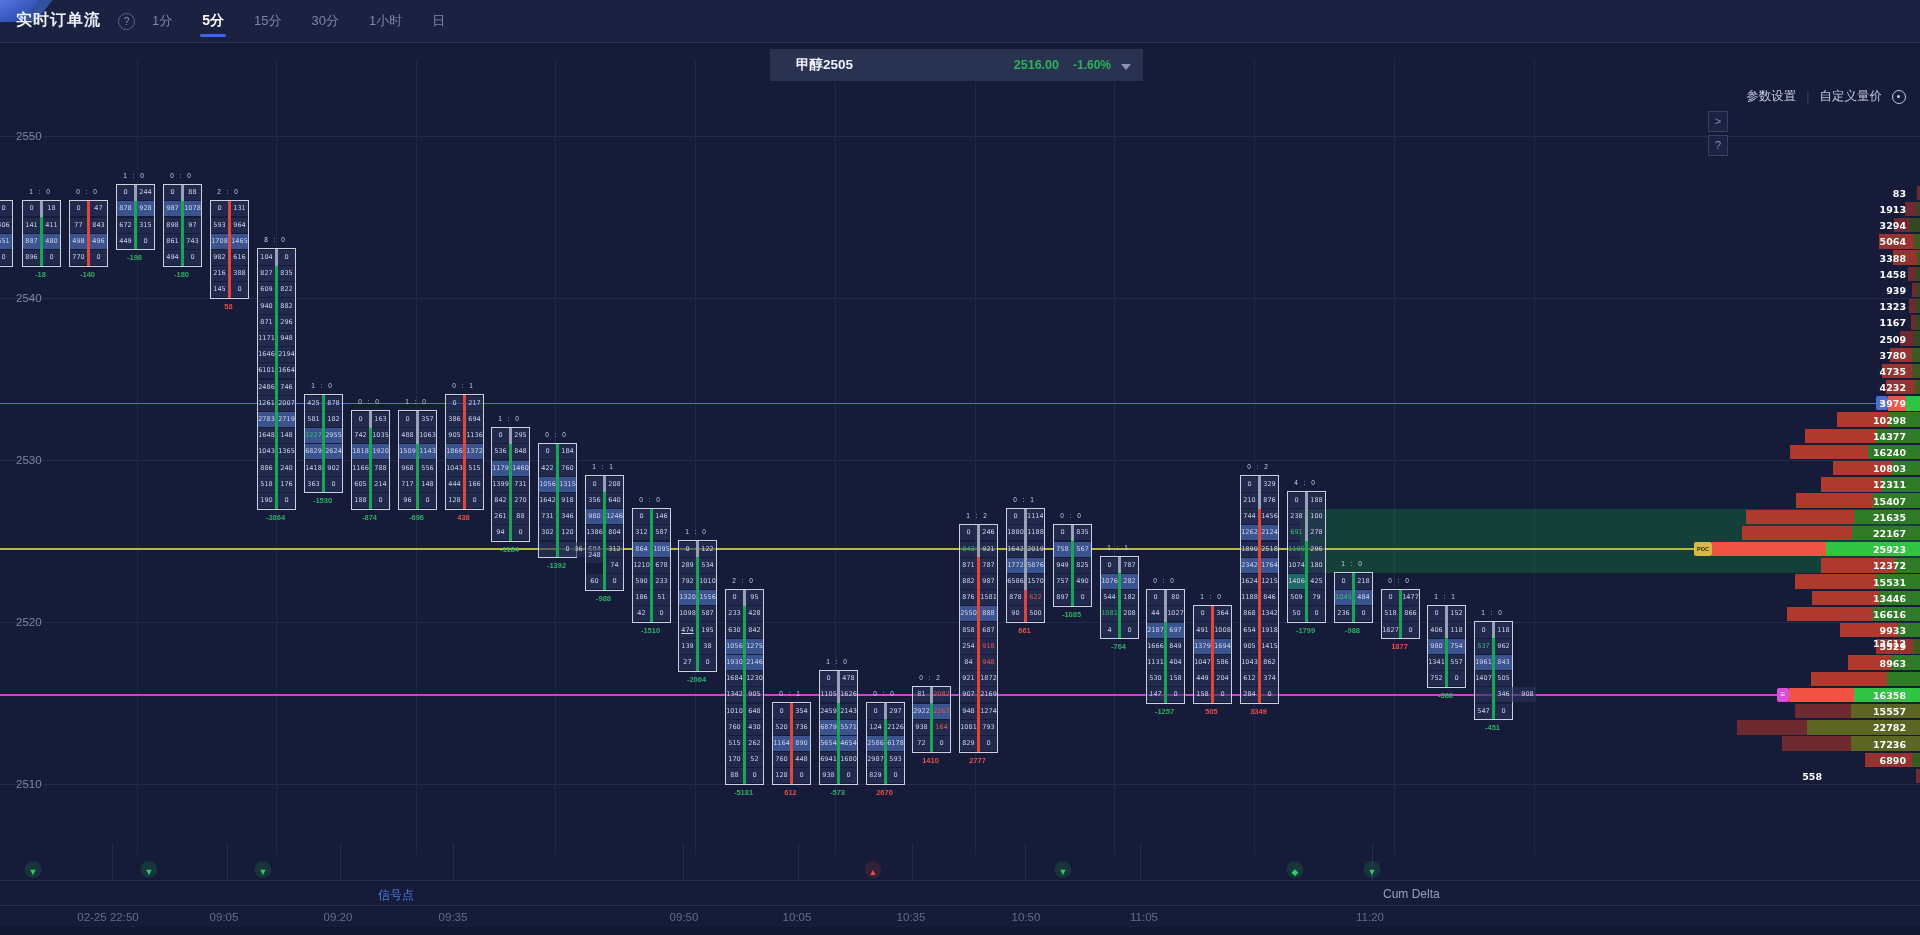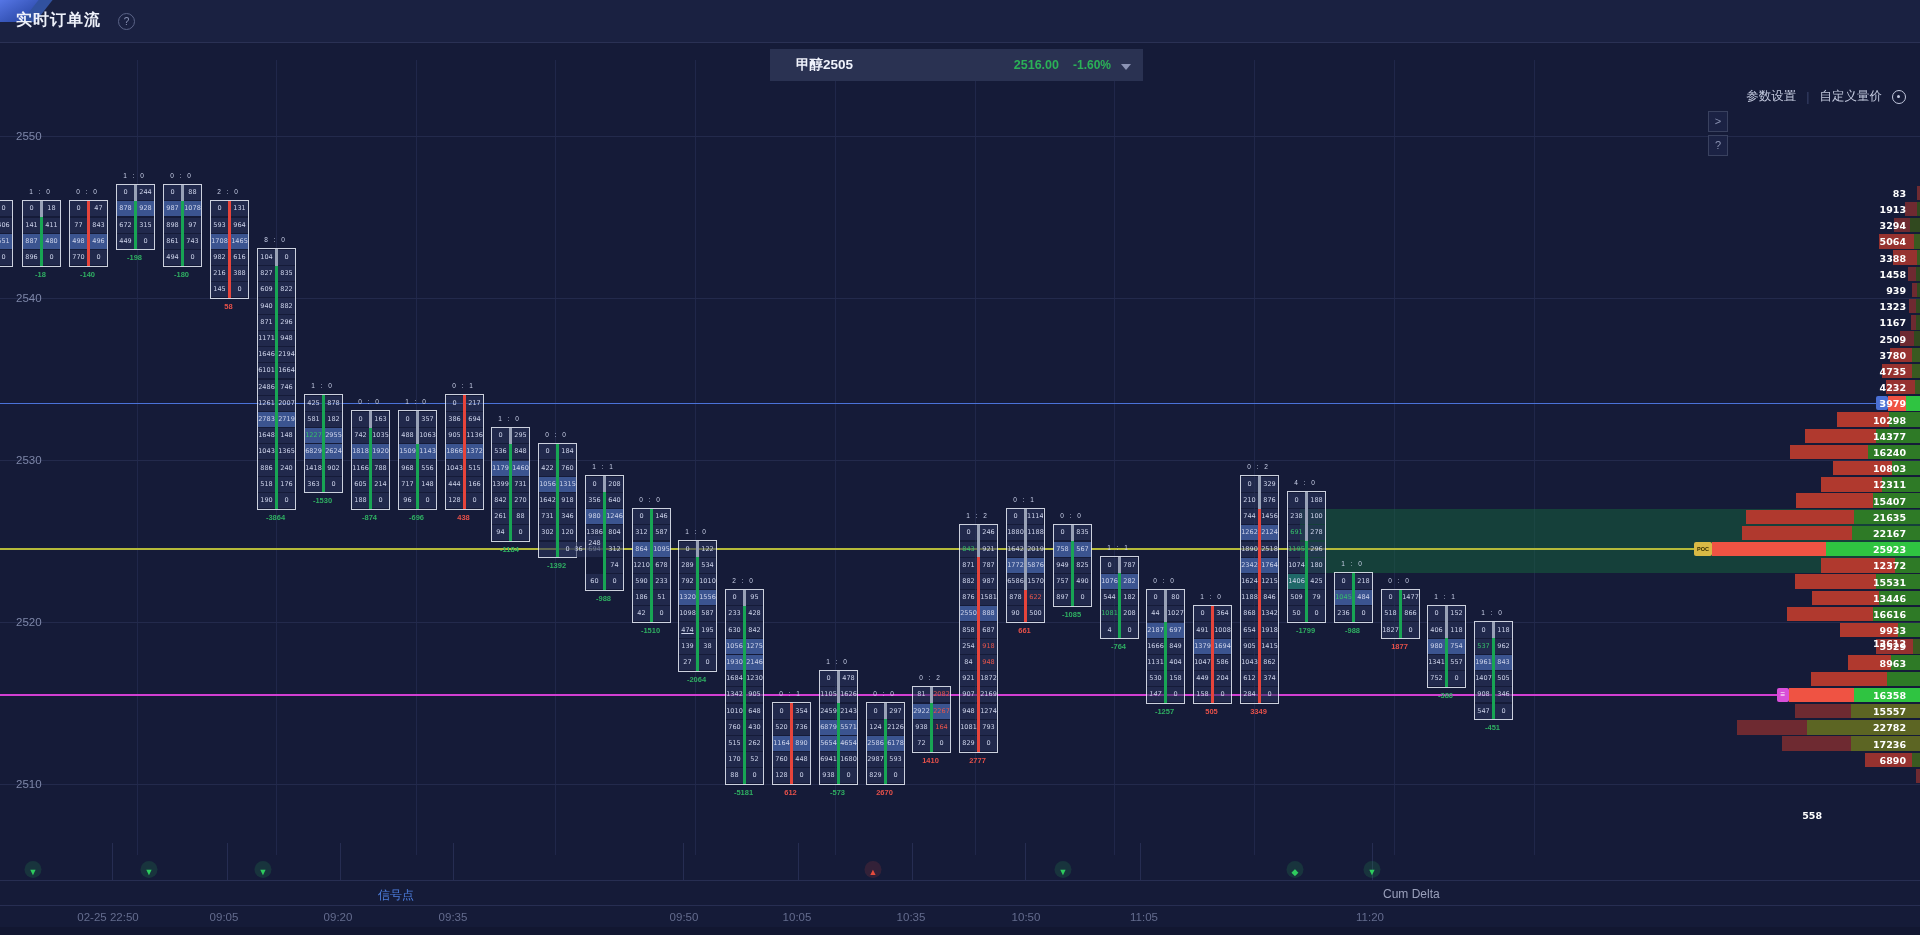--- a/index.html
+++ b/index.html
@@ -65,20 +65,28 @@
 
 <div id="app">
 
   <div id="topbar">
     <div class="ribbon">
         <div class="r1"></div>
         <div class="r2"></div>
       </div>
     <div id="page-title">实时订单流</div>
     <div class="help-circ">?</div>
+    <div id="tabs">
+      <div class="tab">1分</div>
+      <div class="tab active">5分</div>
+      <div class="tab">15分</div>
+      <div class="tab">30分</div>
+      <div class="tab">1小时</div>
+      <div class="tab">日</div>
+    </div>
   </div>
 
   <div id="collapse-btn">
     <svg width="18" height="18" viewBox="0 0 18 18" fill="none" stroke="#9aa2c0" stroke-width="1.4">
       <path d="M15 3 L10 8 M10 8 h4 M10 8 v-4"></path>
         <path d="M3 15 L8 10 M8 10 h-4 M8 10 v4"></path>
     </svg>
   </div>
 
   <div id="instrument">
@@ -228,21 +236,21 @@
       <div class="prof-bar-seg" style="left: 1737.2px; top: 720.2px; width: 69.463px; height: 14.4px; background: rgb(110, 42, 49); position: absolute;"></div>
       <div class="prof-bar-seg" style="left: 1806.67px; top: 720.2px; width: 113.334px; height: 14.4px; background: rgb(92, 101, 35); position: absolute;"></div>
       <div class="prof-num" style="left: 1836px; top: 722.4px; width: 70px; position: absolute;">22782</div>
       <div class="prof-bar-seg" style="left: 1781.7px; top: 736.4px; width: 69.1488px; height: 14.4px; background: rgb(110, 42, 49); position: absolute;"></div>
       <div class="prof-bar-seg" style="left: 1850.85px; top: 736.4px; width: 69.1488px; height: 14.4px; background: rgb(92, 101, 35); position: absolute;"></div>
       <div class="prof-num" style="left: 1836px; top: 738.6px; width: 70px; position: absolute;">17236</div>
       <div class="prof-bar-seg" style="left: 1864.72px; top: 752.6px; width: 46.9912px; height: 14.4px; background: rgb(150, 50, 47); position: absolute;"></div>
       <div class="prof-bar-seg" style="left: 1911.71px; top: 752.6px; width: 8.29256px; height: 14.4px; background: rgb(58, 90, 32); position: absolute;"></div>
       <div class="prof-num" style="left: 1836px; top: 754.8px; width: 70px; position: absolute;">6890</div>
       <div class="prof-bar-seg" style="left: 1915.52px; top: 768.8px; width: 4.47726px; height: 14.4px; background: rgb(110, 42, 49); position: absolute;"></div>
-      <div class="prof-num" style="left: 1752px; top: 771px; width: 70px; position: absolute; margin-top: 39px;">558</div>
+      <div class="prof-num" style="left: 1752px; top: 771px; width: 70px; position: absolute;">558</div>
       <div class="candle-box" style="left: -26px; top: 199.8px; width: 39px; height: 66.8px; position: absolute;"></div>
       <div class="cell" style="left: -5px; top: 201.3px; width: 17px; height: 15.2px; line-height: 15.2px; position: absolute;">0</div>
       <div class="cell" style="left: -5px; top: 217.5px; width: 17px; height: 15.2px; line-height: 15.2px; position: absolute;">406</div>
       <div class="cell hb" style="left: -5px; top: 233.7px; width: 17px; height: 15.2px; line-height: 15.2px; position: absolute;">551</div>
       <div class="cell" style="left: -5px; top: 249.9px; width: 17px; height: 15.2px; line-height: 15.2px; position: absolute;">0</div>
       <div class="fp-header" style="left: 40.5px; top: 187.8px; position: absolute;">1 : 0</div>
       <div class="candle-box" style="left: 22px; top: 199.8px; width: 39px; height: 66.8px; position: absolute;"></div>
       <div class="cell" style="left: 23px; top: 201.3px; width: 17px; height: 15.2px; line-height: 15.2px; position: absolute;">0</div>
       <div class="cell" style="left: 43px; top: 201.3px; width: 17px; height: 15.2px; line-height: 15.2px; position: absolute;">18</div>
       <div class="wickseg" style="left: 40px; top: 200.8px; height: 16.2px; background: rgb(152, 161, 182); position: absolute;"></div>
@@ -521,21 +529,21 @@
       <div class="wickseg" style="left: 603px; top: 492.4px; height: 16.2px; background: rgb(24, 165, 84); position: absolute;"></div>
       <div class="cell hb" style="left: 586px; top: 509.1px; width: 17px; height: 15.2px; line-height: 15.2px; position: absolute;">980</div>
       <div class="cell hb" style="left: 606px; top: 509.1px; width: 17px; height: 15.2px; line-height: 15.2px; position: absolute;">1246</div>
       <div class="wickseg" style="left: 603px; top: 508.6px; height: 16.2px; background: rgb(24, 165, 84); position: absolute;"></div>
       <div class="cell" style="left: 586px; top: 525.3px; width: 17px; height: 15.2px; line-height: 15.2px; position: absolute;">1386</div>
       <div class="cell" style="left: 606px; top: 525.3px; width: 17px; height: 15.2px; line-height: 15.2px; position: absolute;">804</div>
       <div class="wickseg" style="left: 603px; top: 524.8px; height: 16.2px; background: rgb(24, 165, 84); position: absolute;"></div>
       <div class="cell" style="left: 586px; top: 541.5px; width: 17px; height: 15.2px; line-height: 15.2px; position: absolute;">694</div>
       <div class="cell" style="left: 606px; top: 541.5px; width: 17px; height: 15.2px; line-height: 15.2px; position: absolute;">312</div>
       <div class="wickseg" style="left: 603px; top: 541px; height: 16.2px; background: rgb(24, 165, 84); position: absolute;"></div>
-      <div class="cell" style="left: 586px; top: 536px; width: 17px; height: 15.2px; line-height: 15.2px; position: absolute;">248</div>
+      <div class="cell" style="left: 586px; top: 548px; width: 17px; height: 15.2px; line-height: 15.2px; position: absolute;">248</div>
       <div class="cell" style="left: 606px; top: 557.7px; width: 17px; height: 15.2px; line-height: 15.2px; position: absolute;">74</div>
       <div class="wickseg" style="left: 603px; top: 557.2px; height: 16.2px; background: rgb(24, 165, 84); position: absolute;"></div>
       <div class="cell" style="left: 586px; top: 573.9px; width: 17px; height: 15.2px; line-height: 15.2px; position: absolute;">60</div>
       <div class="cell" style="left: 606px; top: 573.9px; width: 17px; height: 15.2px; line-height: 15.2px; position: absolute;">0</div>
       <div class="wickseg" style="left: 603px; top: 573.4px; height: 16.2px; background: rgb(24, 165, 84); position: absolute;"></div>
       <div class="fp-delta" style="left: 603.5px; top: 593.6px; color: rgb(47, 174, 98); position: absolute;">-988</div>
       <div class="fp-header" style="left: 650.5px; top: 495.6px; position: absolute;">0 : 0</div>
       <div class="candle-box" style="left: 632px; top: 507.6px; width: 39px; height: 115.4px; position: absolute;"></div>
       <div class="cell" style="left: 633px; top: 509.1px; width: 17px; height: 15.2px; line-height: 15.2px; position: absolute;">0</div>
       <div class="cell" style="left: 653px; top: 509.1px; width: 17px; height: 15.2px; line-height: 15.2px; position: absolute;">146</div>
@@ -971,21 +979,21 @@
       <div class="wickseg" style="left: 1492px; top: 622px; height: 16.2px; background: rgb(152, 161, 182); position: absolute;"></div>
       <div class="cell tg" style="left: 1475px; top: 638.7px; width: 17px; height: 15.2px; line-height: 15.2px; position: absolute;">537</div>
       <div class="cell" style="left: 1495px; top: 638.7px; width: 17px; height: 15.2px; line-height: 15.2px; position: absolute;">962</div>
       <div class="wickseg" style="left: 1492px; top: 638.2px; height: 16.2px; background: rgb(24, 165, 84); position: absolute;"></div>
       <div class="cell hb" style="left: 1475px; top: 654.9px; width: 17px; height: 15.2px; line-height: 15.2px; position: absolute;">1961</div>
       <div class="cell hb" style="left: 1495px; top: 654.9px; width: 17px; height: 15.2px; line-height: 15.2px; position: absolute;">843</div>
       <div class="wickseg" style="left: 1492px; top: 654.4px; height: 16.2px; background: rgb(24, 165, 84); position: absolute;"></div>
       <div class="cell" style="left: 1475px; top: 671.1px; width: 17px; height: 15.2px; line-height: 15.2px; position: absolute;">1407</div>
       <div class="cell" style="left: 1495px; top: 671.1px; width: 17px; height: 15.2px; line-height: 15.2px; position: absolute;">505</div>
       <div class="wickseg" style="left: 1492px; top: 670.6px; height: 16.2px; background: rgb(24, 165, 84); position: absolute;"></div>
-      <div class="cell" style="left: 1475px; top: 687.3px; width: 17px; height: 15.2px; line-height: 15.2px; position: absolute;">908</div>
+      <div class="cell" style="left: 1475px; top: 687.3px; width: 17px; height: 15.2px; line-height: 15.2px; position: absolute; padding-left: 44px;">908</div>
       <div class="cell" style="left: 1495px; top: 687.3px; width: 17px; height: 15.2px; line-height: 15.2px; position: absolute;">346</div>
       <div class="wickseg" style="left: 1492px; top: 686.8px; height: 16.2px; background: rgb(24, 165, 84); position: absolute;"></div>
       <div class="cell" style="left: 1475px; top: 703.5px; width: 17px; height: 15.2px; line-height: 15.2px; position: absolute;">547</div>
       <div class="cell" style="left: 1495px; top: 703.5px; width: 17px; height: 15.2px; line-height: 15.2px; position: absolute;">0</div>
       <div class="wickseg" style="left: 1492px; top: 703px; height: 16.2px; background: rgb(24, 165, 84); position: absolute;"></div>
       <div class="fp-delta" style="left: 1492.5px; top: 723.2px; color: rgb(47, 174, 98); position: absolute;">-451</div>
       <div class="vline" style="left: 112px; top: 843px; height: 37px; background: rgb(38, 45, 82); position: absolute;"></div>
       <div class="vline" style="left: 227px; top: 843px; height: 37px; background: rgb(38, 45, 82); position: absolute;"></div>
       <div class="vline" style="left: 340px; top: 843px; height: 37px; background: rgb(38, 45, 82); position: absolute;"></div>
       <div class="vline" style="left: 453px; top: 843px; height: 37px; background: rgb(38, 45, 82); position: absolute;"></div>

